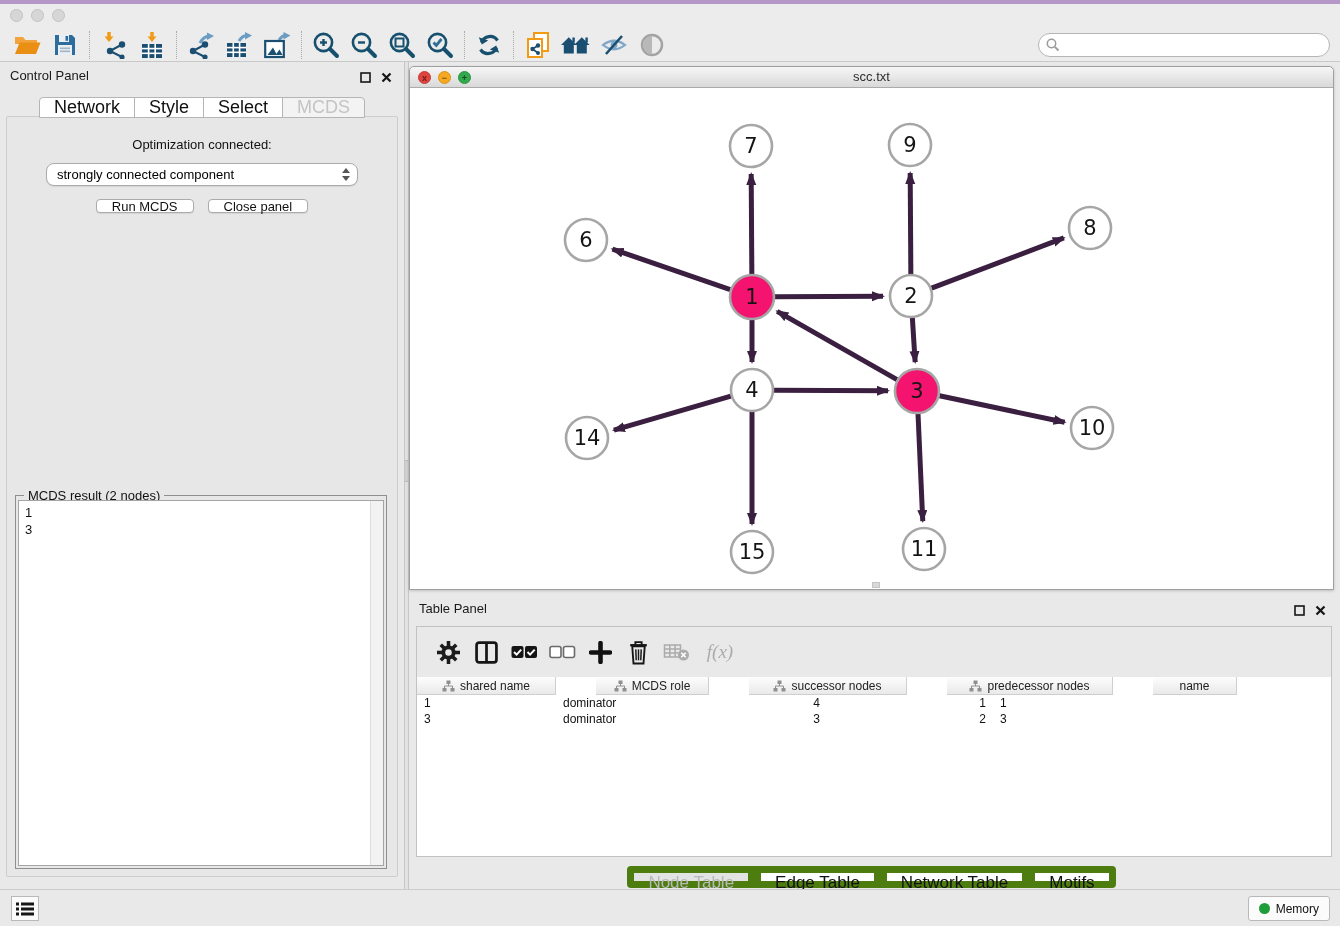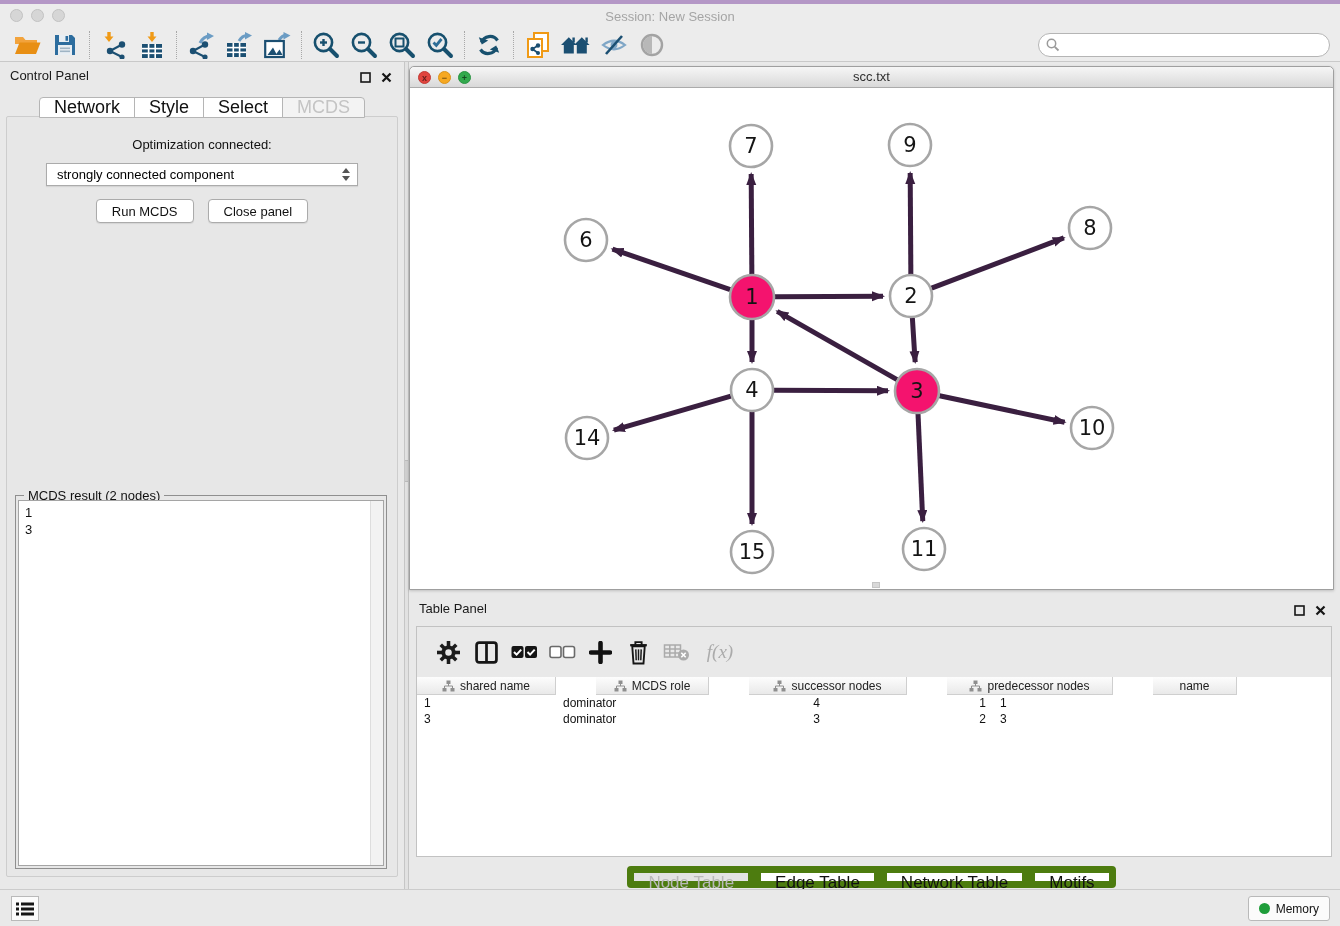--- a/index.html
+++ b/index.html
@@ -25,26 +25,26 @@
   .panel-titlebar { position:absolute; left:0; top:0; width:100%; height:26px; }
   .panel-title { position:absolute; left:10px; top:6px; font-size:13px; color:#1a1a1a; }
   .panel-icons { position:absolute; right:12px; top:7px; display:flex; gap:10px; align-items:center; }
   .cp-tabs { position:absolute; top:35px; left:0; width:100%; display:flex; justify-content:center; z-index:2; }
   .tab { background:#fff; border:1px solid #b5b5b5; margin-left:-1px; height:21px; line-height:19px; padding:0 14px; font-size:18px; color:#111; cursor:default; }
   .tab:first-child { border-radius:4px 0 0 0; margin-left:0; }
   .tab:last-child { border-radius:0 4px 0 0; }
   .tab.active { color:#c4c4c4; background:#f3f3f3; }
   .cp-content { position:absolute; left:6px; right:6px; top:54px; bottom:12px; background:#e7e7e7; border:1px solid #cdcdcd; border-radius:2px; }
   .opt-label { margin-top:20px; text-align:center; font-size:13px; color:#111; }
-  .select-box { margin:11px auto 0; width:312px; height:23px; background:#fff; border:1px solid #ababab; border-radius:0; position:relative; font-size:13px; line-height:21px; padding-left:10px; box-shadow:0 1px 1px rgba(0,0,0,.08); }
+  .select-box { margin:11px auto 0; width:312px; height:23px; background:#fff; border:1px solid #ababab; border-radius:8px; position:relative; font-size:13px; line-height:21px; padding-left:10px; box-shadow:0 1px 1px rgba(0,0,0,.08); }
   .select-stepper { position:absolute; right:7px; top:4px; display:flex; flex-direction:column; gap:3px; }
   .chev-up { width:0; height:0; border-left:4px solid transparent; border-right:4px solid transparent; border-bottom:5px solid #555; }
   .chev-down { width:0; height:0; border-left:4px solid transparent; border-right:4px solid transparent; border-top:5px solid #555; }
   .btn-row { margin-top:13px; display:flex; justify-content:center; gap:14px; }
-  .cp-btn { height:24px; background:#fff; border:1px solid #ababab; border-radius:4px; font-size:13px; color:#111; padding:0 15px; display:flex; align-items:center; box-shadow:0 1px 1px rgba(0,0,0,.08); cursor:default; }
+  .cp-btn { height:14px; background:#fff; border:1px solid #ababab; border-radius:4px; font-size:13px; color:#111; padding:0 15px; display:flex; align-items:center; box-shadow:0 1px 1px rgba(0,0,0,.08); cursor:default; }
   .result-group { position:absolute; left:8px; right:10px; top:378px; bottom:7px; border:1px solid #8f8f8f; }
   .result-legend { position:absolute; top:-8px; left:8px; background:#e7e7e7; padding:0 4px; font-size:13px; color:#111; }
   .result-area { position:absolute; left:2px; right:2px; top:4px; bottom:2px; background:#fff; border:1px solid #a5a5a5; }
   .result-text { white-space:pre; font-size:13px; color:#111; padding:3px 6px; line-height:17px; }
   .result-scroll { position:absolute; right:0; top:0; bottom:0; width:13px; background:#f2f2f2; border-left:1px solid #dddddd; }
 
   
   .v-splitter { position:absolute; left:404px; top:62px; width:5px; height:827px; background:#e2e2e2; border-left:1px solid #c6c6c6; border-right:1px solid #c6c6c6; }
   .splitter-grip { position:absolute; left:0; top:398px; width:3px; height:22px; background:#cfcfcf; border-top:1px solid #bbb; border-bottom:1px solid #bbb; }
 
@@ -87,21 +87,20 @@
 </head>
 <body>
 
 <div class="top-strip"></div>
 <div class="titlebar">
   <div class="traffic">
     <span></span>
     <span></span>
     <span></span>
   </div>
-  <div class="title-text">Session: New Session</div>
 </div>
 
 <div class="toolbar">
   <div class="tool-btn">
     <svg width="28" height="24" viewBox="0 0 28 24">
         <path d="M2 4 h8 l2.5 3 H24 v4 H2 z" fill="#f2a33c"></path>
         <path d="M2 21 L6.5 9.5 H27.5 L23 21 z" fill="#e88f14"></path>
       </svg>
   </div>
   <div class="tool-btn">

